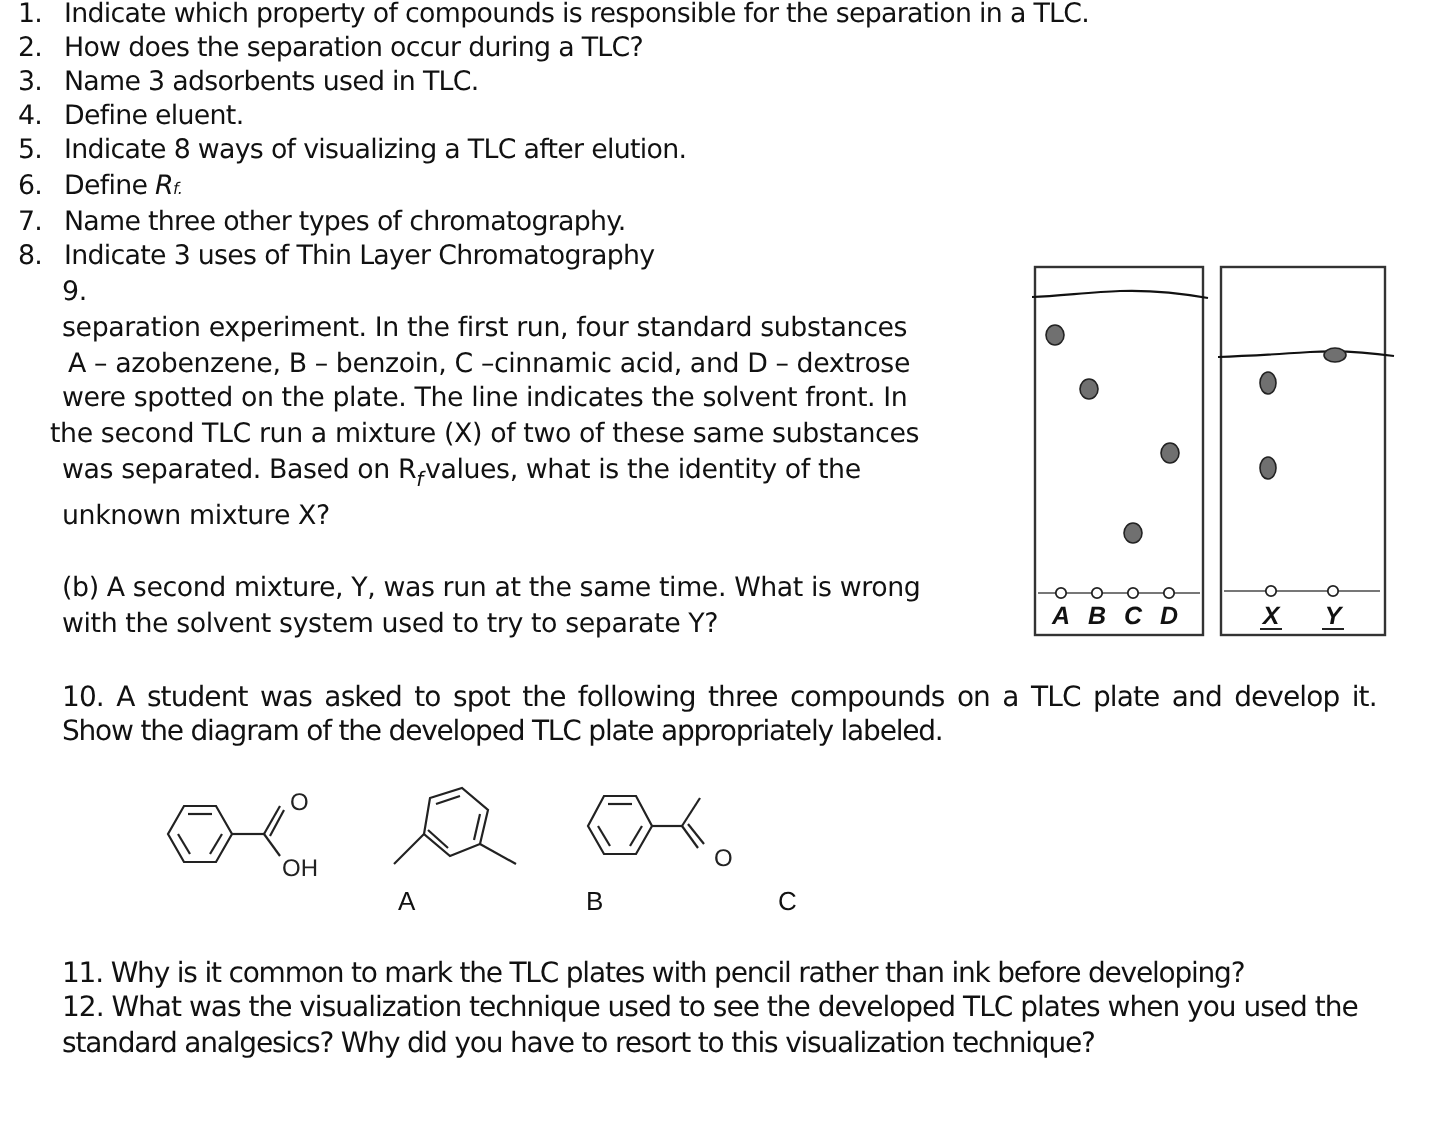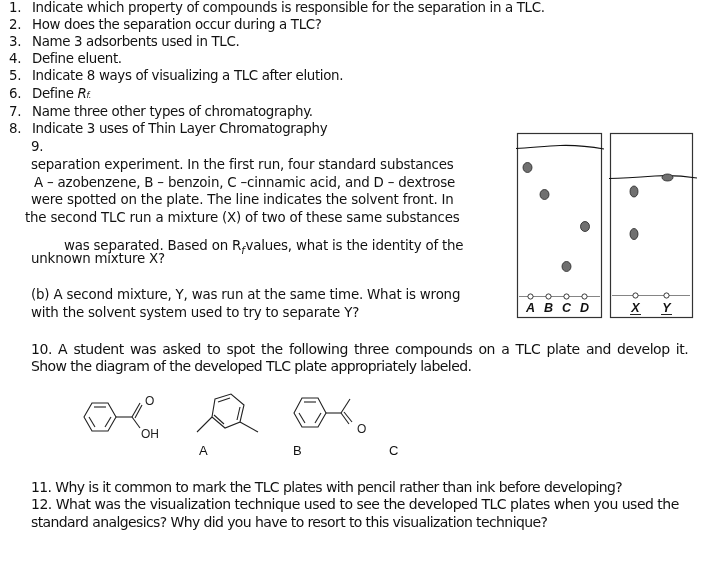--- a/index.html
+++ b/index.html
@@ -25,21 +25,21 @@
 <div class="line" style="left:9px;top:67px;"><span class="num">5.</span><span>Indicate 8 ways of visualizing a TLC after elution.</span></div>
 <div class="line" style="left:9px;top:85px;"><span class="num">6.</span><span>Define </span><span class="ital">R</span><span class="subsm">f.</span></div>
 <div class="line" style="left:9px;top:103px;"><span class="num">7.</span><span>Name three other types of chromatography.</span></div>
 <div class="line" style="left:9px;top:120px;"><span class="num">8.</span><span>Indicate 3 uses of Thin Layer Chromatography</span></div>
 
 <div class="p9" style="left:31px;top:138px;"><span style="position:absolute;left:0;">9.</span></div>
 <div class="p9" style="left:31px;top:156px;text-align:center;">separation experiment.  In the first run, four standard substances</div>
 <div class="p9" style="left:34px;top:174px;">A – azobenzene, B – benzoin, C –cinnamic acid, and D – dextrose</div>
 <div class="p9" style="left:31px;top:191px;">were spotted on the plate. The line indicates the solvent front.  In</div>
 <div class="p9" style="left:25px;top:209px;">the second TLC run a mixture (X) of two of these same substances</div>
-<div class="p9" style="left:31px;top:237px;margin-left:33px;"><span>was separated.  Based on R</span><span class="sub">f</span><span>values, what is the identity of the</span></div>
+<div class="p9" style="left:31px;top:227px;"><span>was separated.  Based on R</span><span class="sub">f</span><span>values, what is the identity of the</span></div>
 <div class="p9" style="left:31px;top:250px;">unknown mixture X?</div>
 <div class="p9" style="left:31px;top:286px;">(b) A second mixture, Y, was run at the same time.  What is wrong</div>
 <div class="p9" style="left:31px;top:304px;">with the solvent system used to try to separate Y?</div>
 
 <svg width="717" height="562" viewBox="0 0 717 562">
   <g>
     <rect x="517.5" y="133.5" width="84" height="184" fill="none" stroke="#333" stroke-width="1.2"></rect>
     <path d="M516,148.5 C530,148 545,146 560,145.5 C575,145 590,146.5 604,149" fill="none" stroke="#111" stroke-width="1.1"></path>
     <line x1="519" y1="296.5" x2="600" y2="296.5" stroke="#777" stroke-width="0.9"></line>
     <ellipse cx="527.5" cy="167.5" rx="4.5" ry="5" fill="#707070" stroke="#222" stroke-width="0.8"></ellipse>

